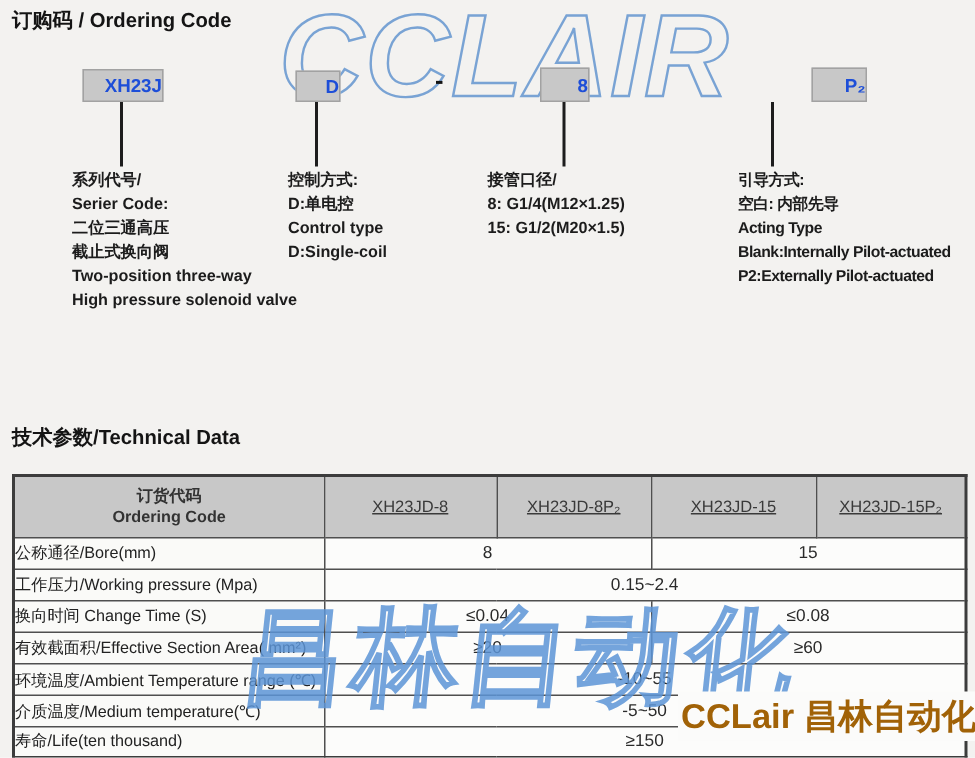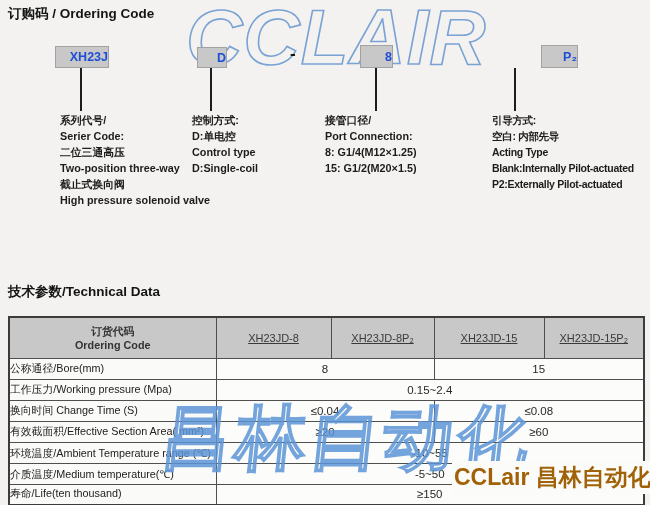--- a/index.html
+++ b/index.html
@@ -31,21 +31,21 @@
   .b2{left:360px;top:45px;width:33px;height:23px;line-height:22px;}
   .b3{left:497px;top:45px;width:37px;height:23px;line-height:22px;margin-left:44px;}
   .dash{position:absolute;left:290px;top:44px;font-size:17px;font-weight:bold;color:#141414;}
   .vline{position:absolute;width:2px;background:#1d1d1d;}
   .l0{left:80px;top:68px;height:43px;}
   .l1{left:210px;top:68px;height:43px;}
   .l2{left:375px;top:68px;height:43px;}
   .l3{left:514px;top:68px;height:43px;}
   
   .desc{position:absolute;font-size:10.8px;font-weight:bold;color:#1c1c1c;line-height:16px;white-space:nowrap;}
-  .d0{left:60px;top:112px;}
+  .d0{left:48px;top:112px;}
   .d1{left:192px;top:112px;}
   .d2{left:325px;top:112px;}
   .d3{left:492px;top:112px;font-size:10.5px;letter-spacing:-0.3px;}
   
   table.tech{
     position:absolute;left:8px;top:316px;width:635px;
     border-collapse:collapse;table-layout:fixed;
     border:2px solid #3c3c3c;background:#fbfbfa;
   }
   table.tech th,table.tech td{
@@ -86,33 +86,32 @@
 
   <div class="vline l0"></div>
   <div class="vline l1"></div>
   <div class="vline l2"></div>
   <div class="vline l3"></div>
 
   <div class="desc d0">
     <div>系列代号/</div>
     <div>Serier Code:</div>
     <div>二位三通高压</div>
+    <div>截止式换向阀</div>
     <div>Two-position three-way</div>
-    <div>截止式换向阀</div>
     <div>High pressure solenoid valve</div>
   </div>
   <div class="desc d1">
     <div>控制方式:</div>
     <div>D:单电控</div>
     <div>Control type</div>
     <div>D:Single-coil</div>
   </div>
   <div class="desc d2">
     <div>接管口径/</div>
-    <div>Port Connection:</div>
     <div>8: G1/4(M12×1.25)</div>
     <div>15: G1/2(M20×1.5)</div>
   </div>
   <div class="desc d3">
     <div>引导方式:</div>
     <div>空白: 内部先导</div>
     <div>Acting Type</div>
     <div>Blank:Internally Pilot-actuated</div>
     <div>P2:Externally Pilot-actuated</div>
   </div>

